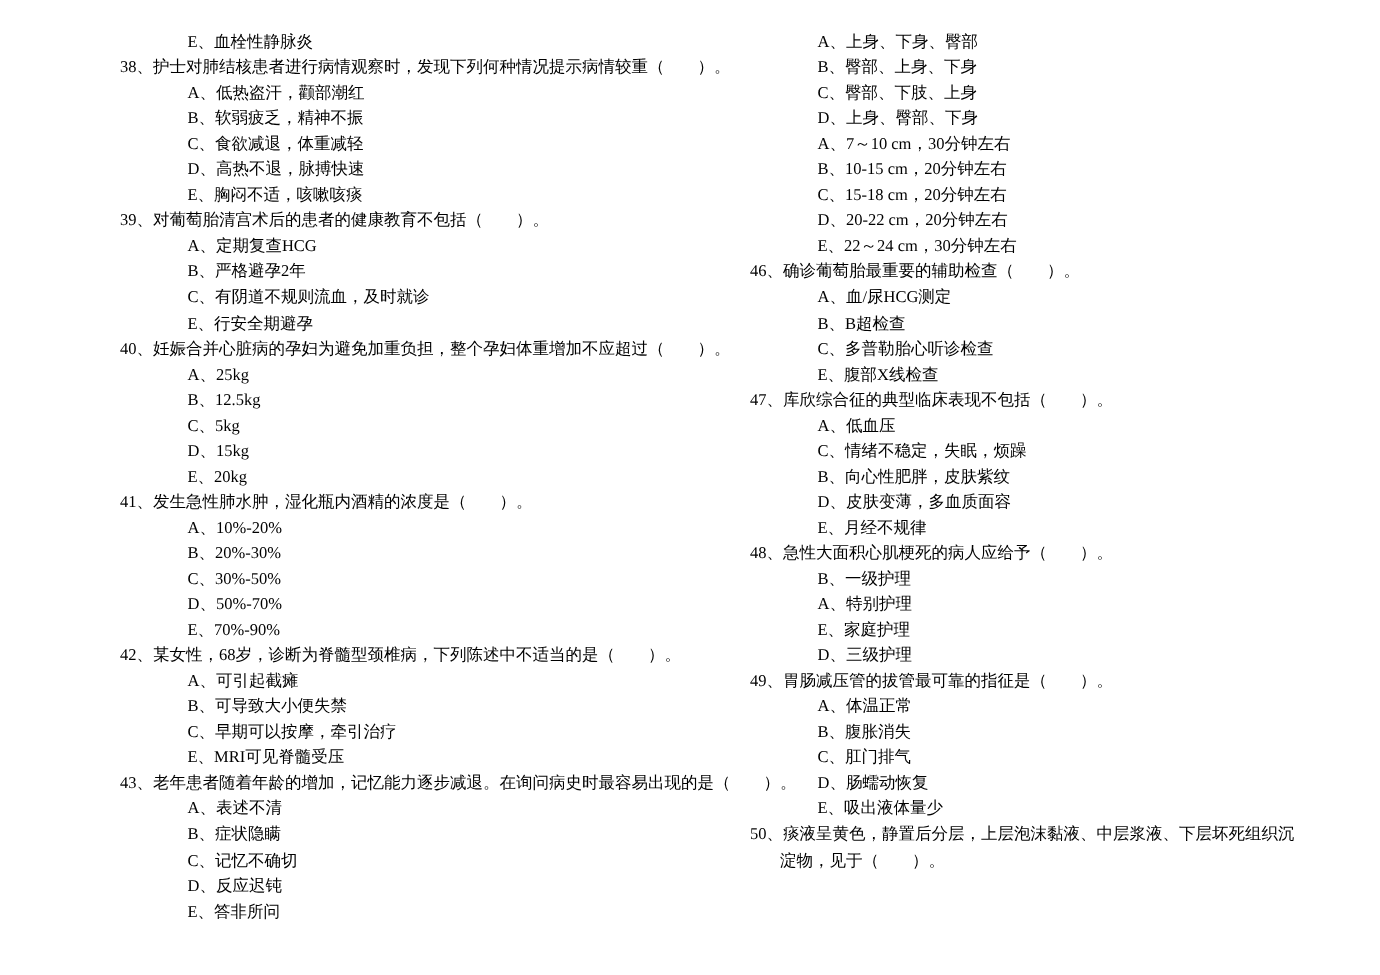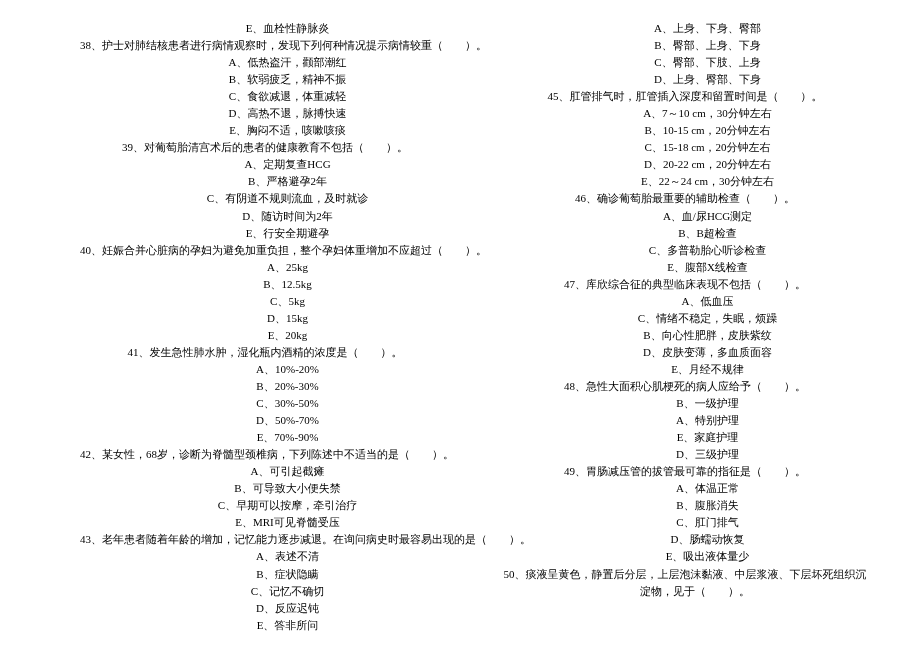--- a/index.html
+++ b/index.html
@@ -11,21 +11,20 @@
     color: #000;
     width: 920px;
     height: 650px;
     overflow: hidden;
   }
   .page {
     display: flex;
     padding: 20px 40px 0 40px;
     box-sizing: border-box;
     width: 100%;
-    text-align: center;
   }
   .col {
     width: 50%;
     padding: 0 10px;
     box-sizing: border-box;
   }
   .line {
     line-height: 1.55;
     white-space: nowrap;
   }
@@ -51,21 +50,20 @@
     <div class="line q-line">38、护士对肺结核患者进行病情观察时，发现下列何种情况提示病情较重（　　）。</div>
     <div class="line opt-line">A、低热盗汗，颧部潮红</div>
     <div class="line opt-line">B、软弱疲乏，精神不振</div>
     <div class="line opt-line">C、食欲减退，体重减轻</div>
     <div class="line opt-line">D、高热不退，脉搏快速</div>
     <div class="line opt-line">E、胸闷不适，咳嗽咳痰</div>
     <div class="line q-line">39、对葡萄胎清宫术后的患者的健康教育不包括（　　）。</div>
     <div class="line opt-line">A、定期复查HCG</div>
     <div class="line opt-line">B、严格避孕2年</div>
     <div class="line opt-line">C、有阴道不规则流血，及时就诊</div>
-    <div class="line opt-line">D、随访时间为2年</div>
     <div class="line opt-line">E、行安全期避孕</div>
     <div class="line q-line">40、妊娠合并心脏病的孕妇为避免加重负担，整个孕妇体重增加不应超过（　　）。</div>
     <div class="line opt-line">A、25kg</div>
     <div class="line opt-line">B、12.5kg</div>
     <div class="line opt-line">C、5kg</div>
     <div class="line opt-line">D、15kg</div>
     <div class="line opt-line">E、20kg</div>
     <div class="line q-line">41、发生急性肺水肿，湿化瓶内酒精的浓度是（　　）。</div>
     <div class="line opt-line">A、10%-20%</div>
     <div class="line opt-line">B、20%-30%</div>
@@ -85,21 +83,20 @@
     <div class="line opt-line">D、反应迟钝</div>
     <div class="line opt-line">E、答非所问</div>
 
   </div>
 
   <div class="col">
     <div class="line opt-line">A、上身、下身、臀部</div>
     <div class="line opt-line">B、臀部、上身、下身</div>
     <div class="line opt-line">C、臀部、下肢、上身</div>
     <div class="line opt-line">D、上身、臀部、下身</div>
-    <div class="line q-line">45、肛管排气时，肛管插入深度和留置时间是（　　）。</div>
     <div class="line opt-line">A、7～10 cm，30分钟左右</div>
     <div class="line opt-line">B、10-15 cm，20分钟左右</div>
     <div class="line opt-line">C、15-18 cm，20分钟左右</div>
     <div class="line opt-line">D、20-22 cm，20分钟左右</div>
     <div class="line opt-line">E、22～24 cm，30分钟左右</div>
     <div class="line q-line">46、确诊葡萄胎最重要的辅助检查（　　）。</div>
     <div class="line opt-line">A、血/尿HCG测定</div>
     <div class="line opt-line">B、B超检查</div>
     <div class="line opt-line">C、多普勒胎心听诊检查</div>
     <div class="line opt-line">E、腹部X线检查</div>

